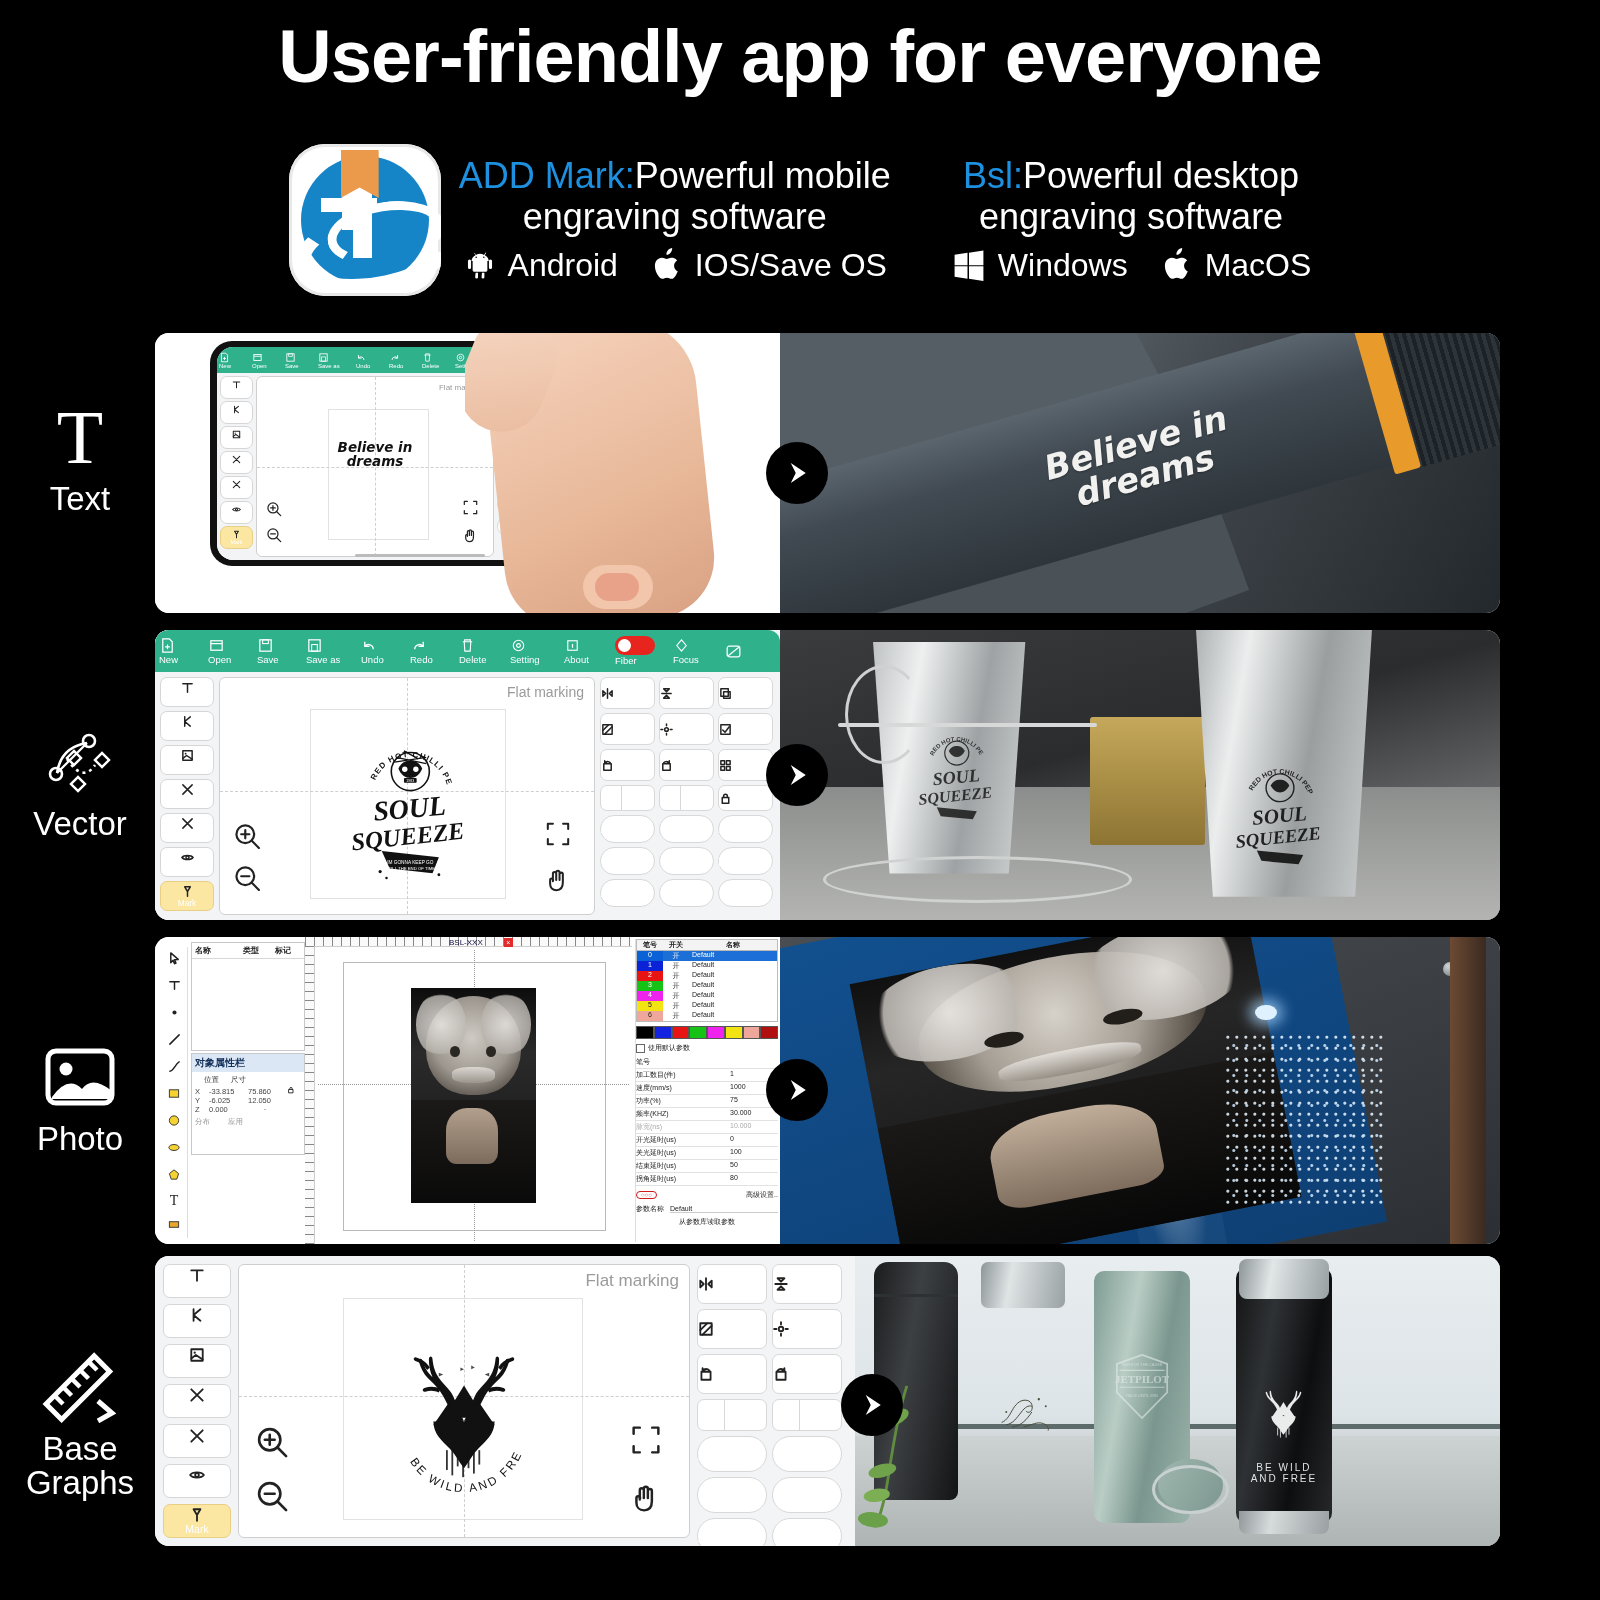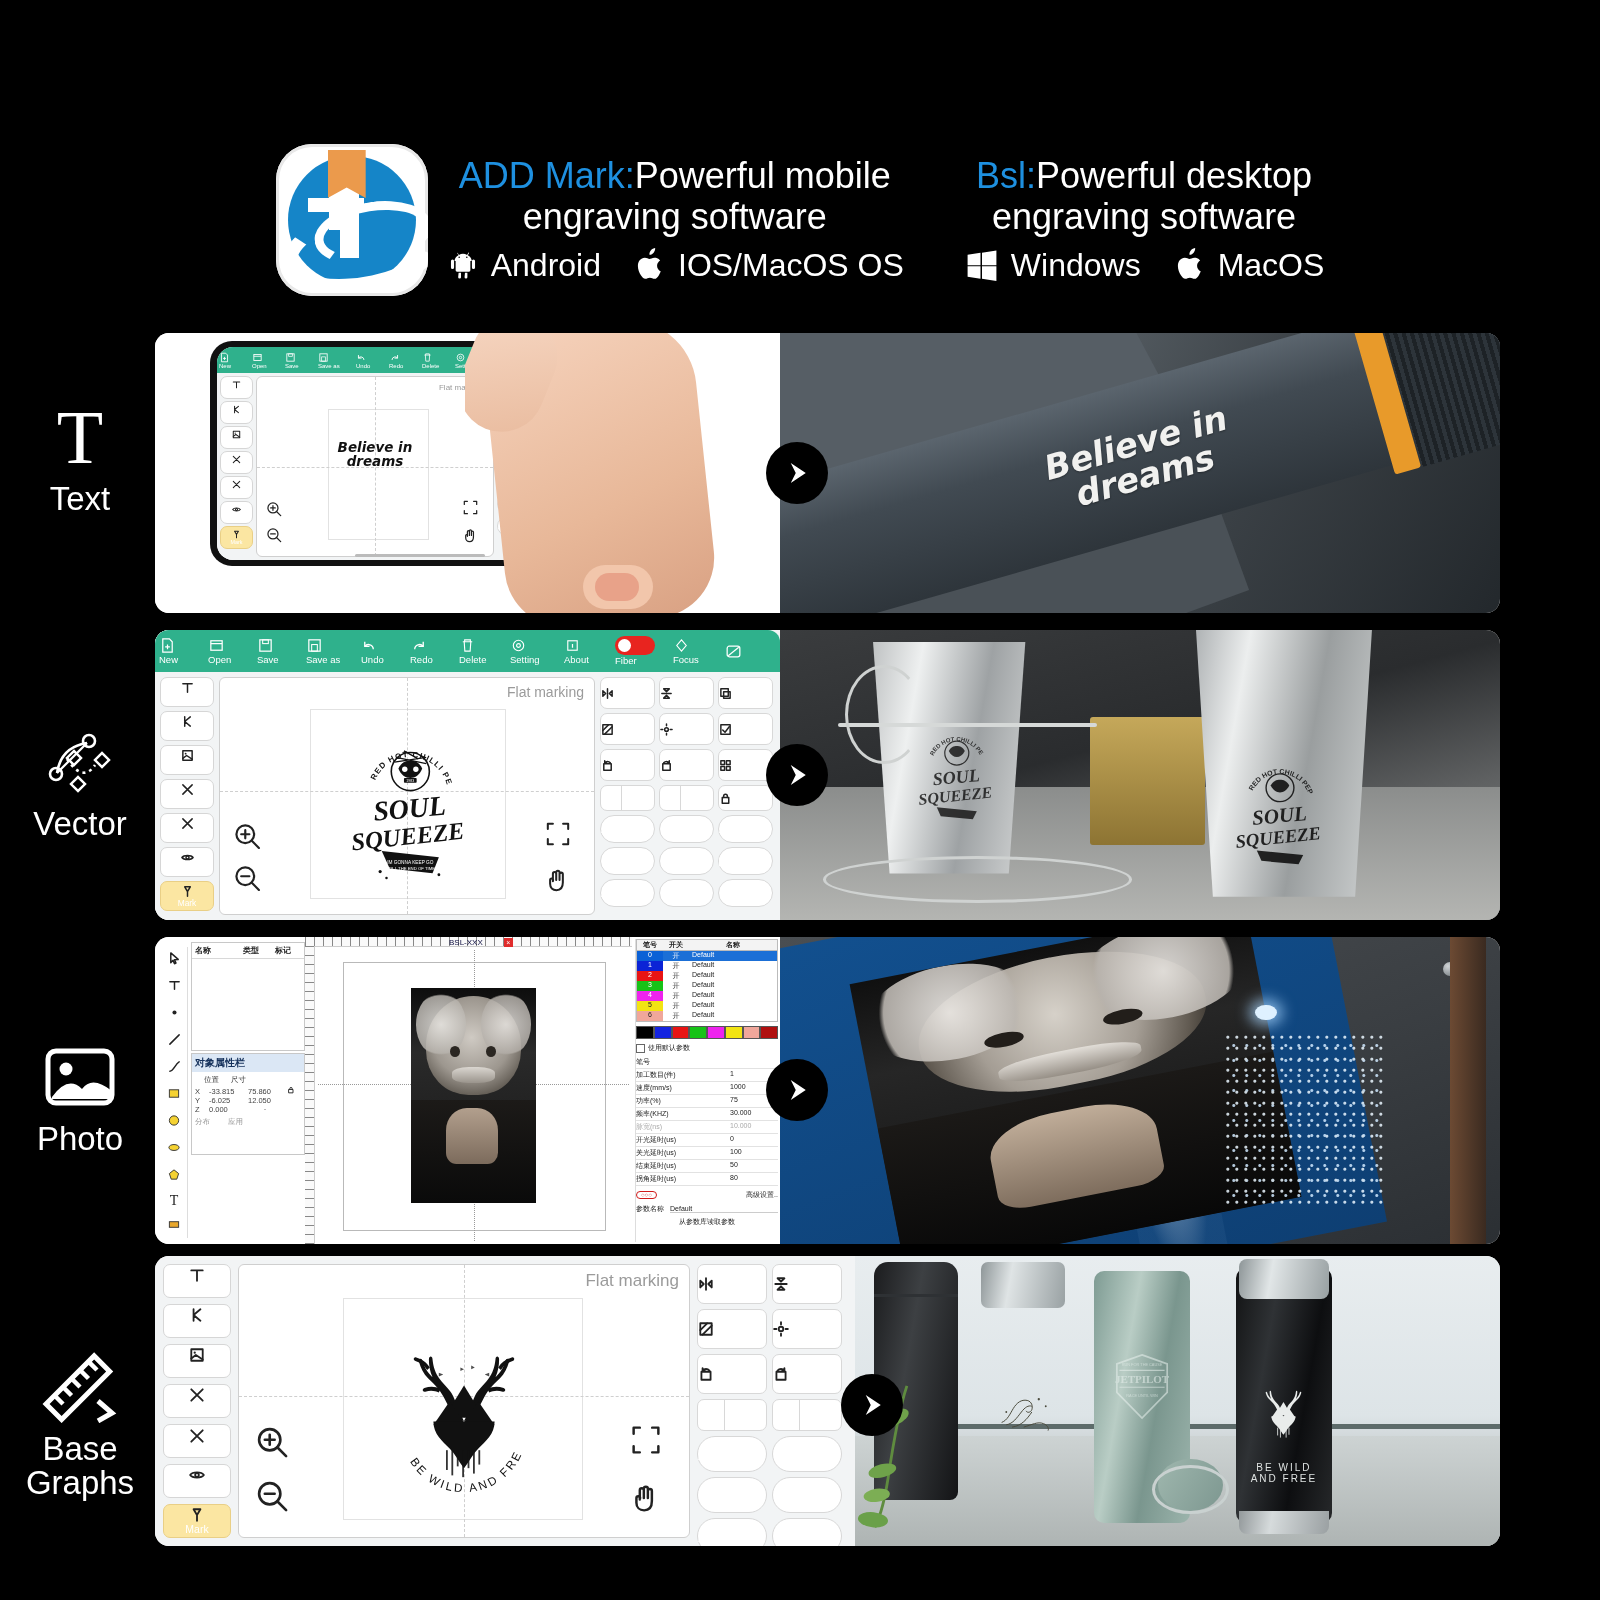--- a/index.html
+++ b/index.html
@@ -124,20 +124,21 @@
   
   .photo{position:absolute;inset:0;}
   
   *::-webkit-scrollbar{display:none}
 </style>
 </head>
 <body>
 
 <div class="page">
 
+  <div class="title">User-friendly app for everyone</div>
 
   <div class="apps">
 
     <div class="appblock">
       <div class="addmark-icon">
         <div class="am-globe"></div>
         <div class="am-band"></div>
         <div class="am-ring"></div>
         <div class="am-bar"></div>
         <div class="am-cross"></div>
@@ -157,21 +158,21 @@
                 </svg>
             </span>
             <span>Android</span>
           </div>
           <div class="plat">
             <span>
               <svg width="32" height="36" viewBox="0 0 22 26">
                   <path fill="#fff" d="M15.4 13.6c0-2.6 2.1-3.8 2.2-3.9-1.2-1.8-3.1-2-3.8-2-1.6-.2-3.1.9-3.9.9-.8 0-2-.9-3.3-.9-1.7 0-3.3 1-4.2 2.5-1.8 3.1-.5 7.7 1.3 10.2.9 1.2 1.9 2.6 3.2 2.6 1.3-.1 1.8-.8 3.3-.8 1.5 0 2 .8 3.3.8 1.4 0 2.3-1.3 3.1-2.5 1-1.4 1.4-2.8 1.4-2.9 0 0-2.6-1-2.6-4zM12.9 4.1c.7-.9 1.2-2.1 1.1-3.3-1 0-2.3.7-3 1.6-.7.8-1.3 2-1.1 3.2 1.1.1 2.3-.6 3-1.5z"></path>
                 </svg>
             </span>
-            <span>IOS/MacOS OS</span>
+            <span>IOS/Save OS</span>
           </div>
         </div>
       </div>
     </div>
 
     <div class="appblock">
       <div class="apptext">
         <div class="appdesc">
           <span class="hl">Bsl:</span><span>Powerful desktop</span><br>
           <span>engraving software</span>

